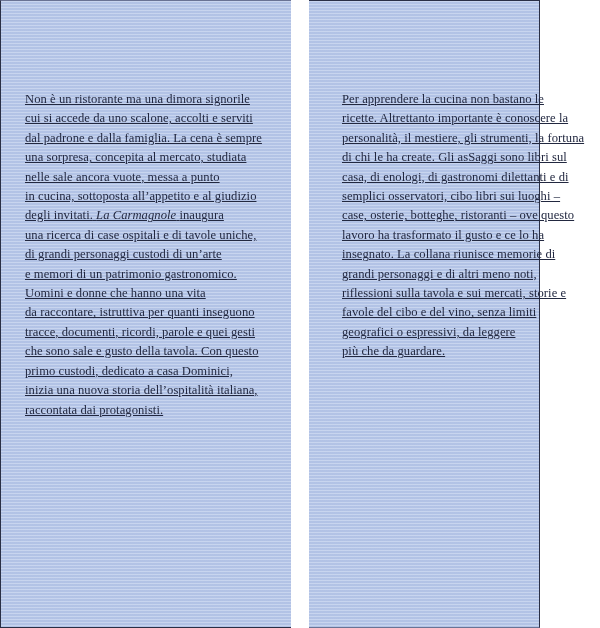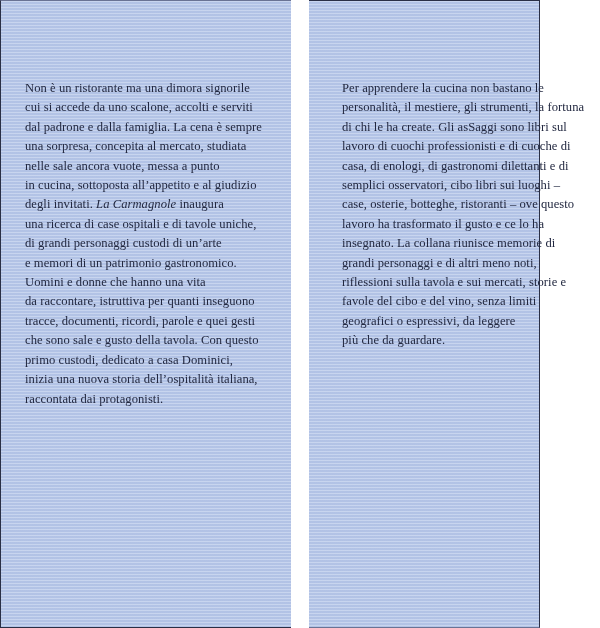--- a/index.html
+++ b/index.html
@@ -18,24 +18,25 @@
         rgba(255,255,255,0.22) 1px,
         rgba(120,140,190,0.10) 1px,
         rgba(120,140,190,0.10) 3px
       );
       box-sizing: border-box;
     }
     .page.left { left: 0; width: 291px; border-left: 1px solid #2a2f45; border-bottom: 1px solid #2a2f45; border-top: 1px solid #6a7394; }
     .page.right { left: 309px; width: 231px; border-right: 1px solid #2a2f45; border-top: 1px solid #2a2f45; border-bottom: 1px solid #6a7394; }
     .divider { position: absolute; left: 291px; top: 0; width: 18px; height: 628px; background: #ffffff; }
     .text {
-      position: absolute; top: 78px;
+      position: absolute; top: 89px;
       font-size: 12.6px; line-height: 19.4px;
       color: #222840;
       letter-spacing: 0.05px;
+      text-decoration: underline;
     }
     .page.left .text { left: 24px; width: 262px; }
     .page.right .text { left: 33px; width: 255px; }
     .line { display: block; white-space: nowrap; }
     .line em { font-style: italic; text-align: center; }
   </style>
 </head>
 <body>
 
 <div class="page left">
@@ -58,23 +59,23 @@
     <span class="line">inizia una nuova storia dell’ospitalità italiana,</span>
     <span class="line">raccontata dai protagonisti.</span>
   </div>
 </div>
 
 <div class="divider"></div>
 
 <div class="page right">
   <div class="text">
     <span class="line">Per apprendere la cucina non bastano le</span>
+    <span class="line">ricette. Altrettanto importante è conoscere la</span>
     <span class="line">personalità, il mestiere, gli strumenti, la fortuna</span>
     <span class="line">di chi le ha create. Gli asSaggi sono libri sul</span>
-    <span class="line">lavoro di cuochi professionisti e di cuoche di</span>
     <span class="line">casa, di enologi, di gastronomi dilettanti e di</span>
     <span class="line">semplici osservatori, cibo libri sui luoghi –</span>
     <span class="line">case, osterie, botteghe, ristoranti – ove questo</span>
     <span class="line">lavoro ha trasformato il gusto e ce lo ha</span>
     <span class="line">insegnato. La collana riunisce memorie di</span>
     <span class="line">grandi personaggi e di altri meno noti,</span>
     <span class="line">riflessioni sulla tavola e sui mercati, storie e</span>
     <span class="line">favole del cibo e del vino, senza limiti</span>
     <span class="line">geografici o espressivi, da leggere</span>
     <span class="line">più che da guardare.</span>

